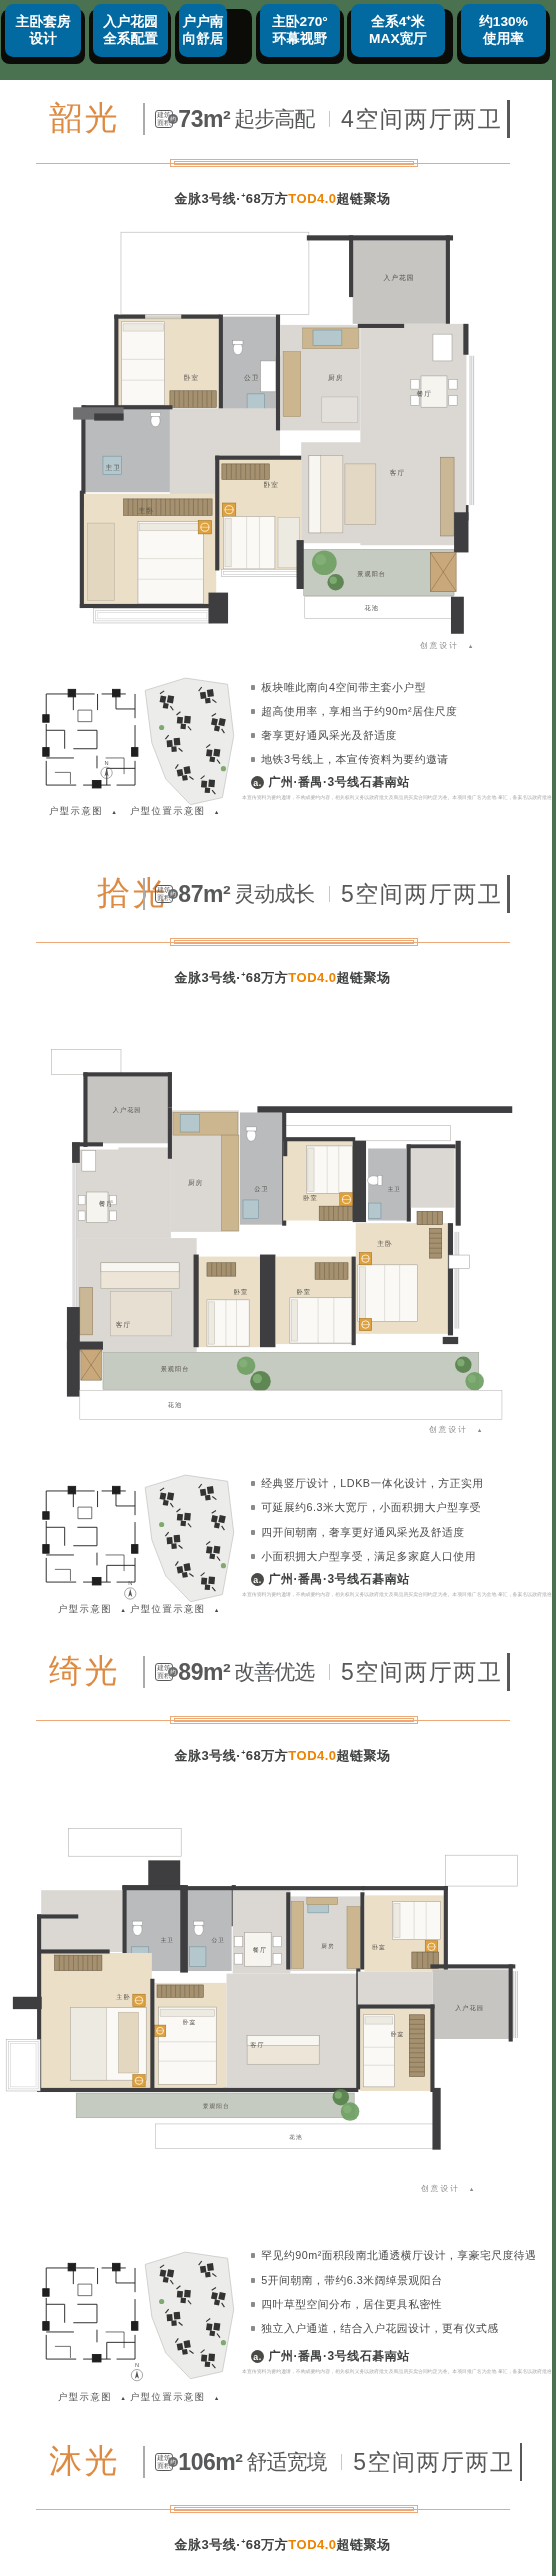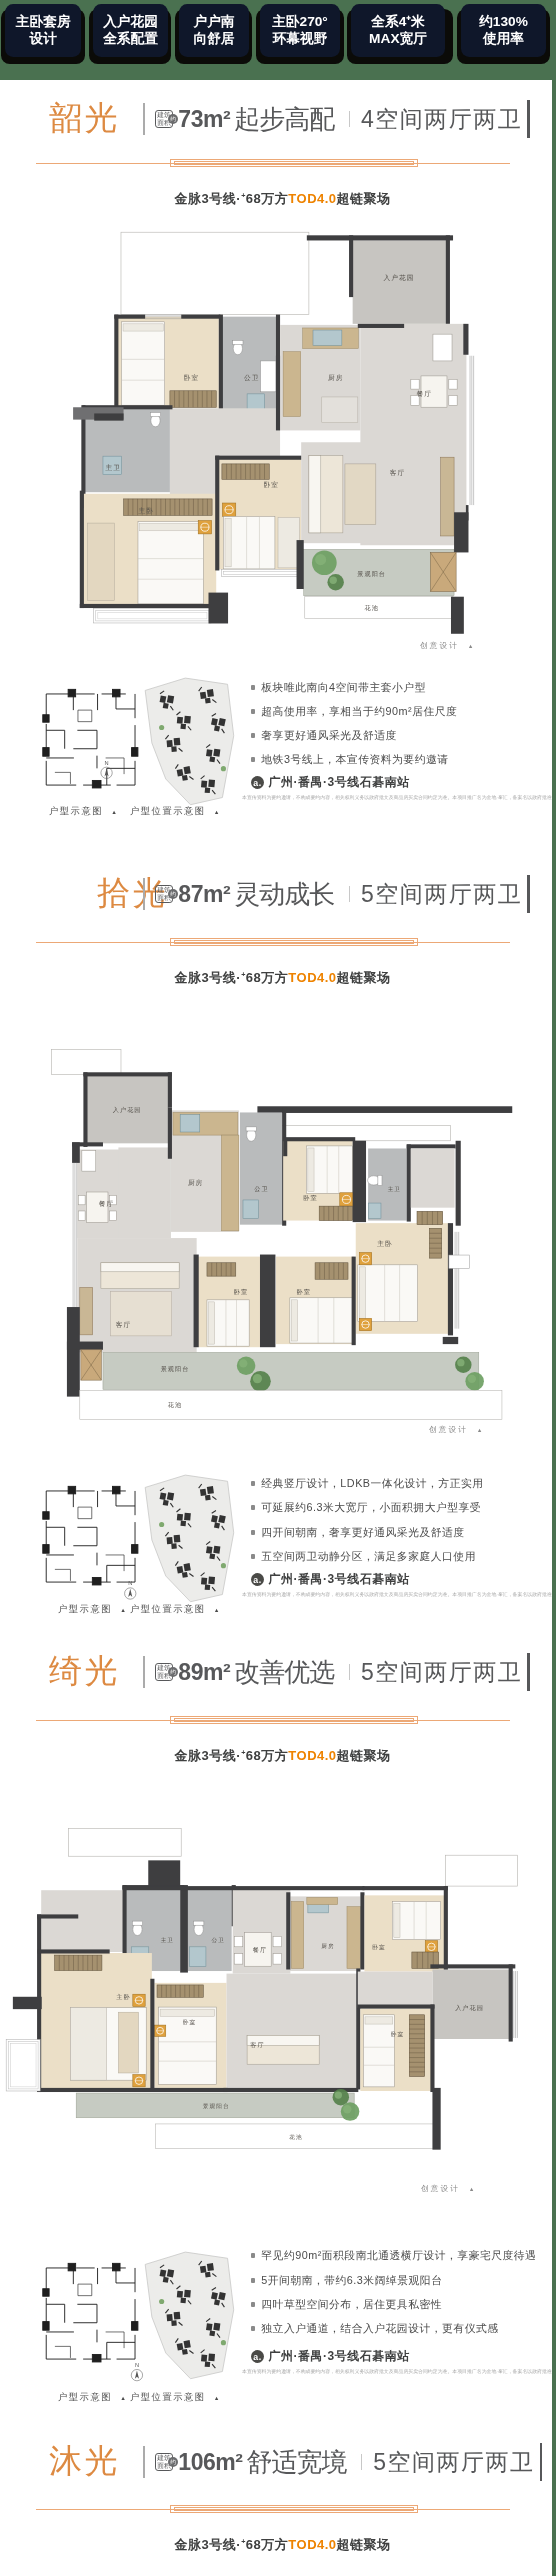--- a/index.html
+++ b/index.html
@@ -1,31 +1,31 @@
 <!DOCTYPE html>
 <html style="font-size:8.2px"><head><meta charset="utf-8">
 <style>
 *{margin:0;padding:0;box-sizing:border-box;}
 body{width:556px;height:4001px;position:relative;background:#fff;
   font-family:"Liberation Sans",sans-serif;overflow:hidden;}
 .abs{position:absolute;}
-.badge{position:absolute;top:3.6px;height:53px;background:#0f172a;border-radius:8.2px;
+.badge{position:absolute;top:3.6px;height:53px;background:#0369a1;border-radius:8.2px;
   color:#fff;font-weight:bold;font-size:13.7px;line-height:17px;text-align:center;
   display:flex;align-items:center;justify-content:center;z-index:3;}
 .bshadow{position:absolute;top:9.3px;height:55px;background:#0b0b08;border-radius:8.8px;z-index:2;}
 .stitle{position:absolute;color:#DD8A42;font-size:33px;font-weight:500;letter-spacing:2.6px;line-height:34px;}
 .trow{position:absolute;left:143px;display:flex;align-items:center;height:34px;}
 .vbar1{width:1.5px;height:32px;background:#ABABAB;margin-right:10.3px;}
 .jzbox{border:1px solid #57585A;border-radius:3.1px;color:#57585A;font-size:6.7px;font-weight:500;
   line-height:7.7px;text-align:center;padding:0.5px 1.5px;position:relative;margin-right:2.1px;}
 .yue{position:absolute;right:-6.2px;top:50%;margin-top:-5.2px;width:10.3px;height:10.3px;border-radius:50%;background:#6B6C6E;
   color:#fff;font-size:5.7px;line-height:10.3px;text-align:center;font-weight:normal;}
 .bigarea{color:#57585A;margin-left:3.1px;white-space:nowrap;display:flex;align-items:center;justify-content:space-between;}
 .num{font-size:23px;font-weight:bold;letter-spacing:-0.5px;}
-.cjkc{font-size:26px;font-weight:500;letter-spacing:-1px;margin-left:4.1px;}
+.cjkc{font-size:21px;font-weight:500;letter-spacing:-1px;margin-left:4.1px;}
 .vbar2{width:1px;height:15.5px;background:#C8C8C8;margin:0 10.8px 0 15px;}
 .rooms{color:#57585A;font-size:23px;font-weight:500;letter-spacing:1.5px;white-space:nowrap;}
 .vbar3{width:2.6px;height:38px;background:#57585A;margin-left:5.2px;}
 .divline{position:absolute;height:0.5px;background:#ECA876;}
 .divbox{position:absolute;border:0.5px solid #ECA876;}
 .subtitle{position:absolute;width:556px;text-align:center;font-size:13px;font-weight:bold;color:#3F4040;letter-spacing:0.5px;}
 .subtitle .od{color:#EE8300;}
 .bullet-item{position:absolute;left:251px;font-size:10.8px;color:#4A4A4A;letter-spacing:0.5px;white-space:nowrap;}
 .bullet-item::before{content:"";display:inline-block;width:4.1px;height:4.1px;background:#8A8A8A;
   border-radius:1px;margin-right:6.2px;vertical-align:1.5px;}
@@ -42,21 +42,21 @@
 <div class="bshadow" style="left:1px;width:84px;"></div>
 
 <div class="badge" style="left:5.2px;width:76px;">主卧套房<br>设计</div>
 
 <div class="bshadow" style="left:89px;width:82px;"></div>
 
 <div class="badge" style="left:93px;width:75px;">入户花园<br>全系配置</div>
 
 <div class="bshadow" style="left:175px;width:77px;"></div>
 
-<div class="badge" style="left:179px;width:70px;">户户南<br>向舒居</div>
+<div class="badge" style="left:179px;width:48px;">户户南<br>向舒居</div>
 
 <div class="bshadow" style="left:256px;width:88px;"></div>
 
 <div class="badge" style="left:260px;width:80px;">主卧270°<br>环幕视野</div>
 
 <div class="bshadow" style="left:347px;width:106px;"></div>
 
 <div class="badge" style="left:351px;width:94px;">全系4⁺米<br>MAX宽厅</div>
 
 <div class="bshadow" style="left:457px;width:93px;"></div>
@@ -120,21 +120,21 @@
 <div class="divbox" style="left:174px;top:940px;width:240px;height:3.6px;"></div>
 
 <div class="subtitle" style="left:4.6px;top:969px;">金脉3号线·<sup style="font-size:7.2px;">+</sup>68万方<span class="od">TOD4.0</span>超链聚场</div>
 
 <div class="bullet-item" style="top:1477px;">经典竖厅设计，LDKB一体化设计，方正实用</div>
 
 <div class="bullet-item" style="top:1501px;">可延展约6.3米大宽厅，小面积拥大户型享受</div>
 
 <div class="bullet-item" style="top:1526px;">四开间朝南，奢享更好通风采光及舒适度</div>
 
-<div class="bullet-item" style="top:1550px;">五空间两卫动静分区，满足多家庭人口使用</div>
+<div class="bullet-item" style="top:1550px;">小面积拥大户型享受，满足多家庭人口使用</div>
 
 <div class="station" style="top:1571px;"><span class="micon">a.</span>广州·番禺·3号线石碁南站</div>
 
 <div class="disc" style="top:1591px;white-space:nowrap;overflow:hidden;">本宣传资料为要约邀请，不构成要约内容，相关权利义务以政府批文及商品房买卖合同约定为准。本项目推广名为金地·峯汇，备案名以政府批准文件为准。开发商保留对宣传资料修改的权利，敬请留意最新资料。</div>
 
 <div class="creative" style="left:429px;top:1425px;">创意设计&nbsp;&nbsp;<span style="font-size:5.7px;">▲</span></div>
 
 <div class="caption" style="left:58px;top:1603px;">户型示意图&nbsp;&nbsp;<span style="font-size:5.7px;">▲</span></div>
 
 <div class="caption" style="left:130px;top:1603px;">户型位置示意图&nbsp;&nbsp;<span style="font-size:5.7px;">▲</span></div>

